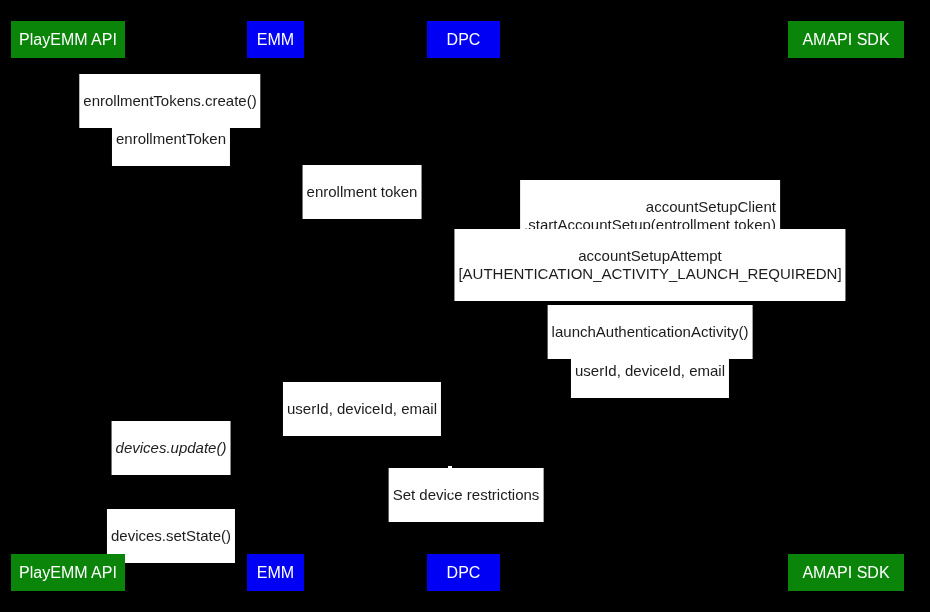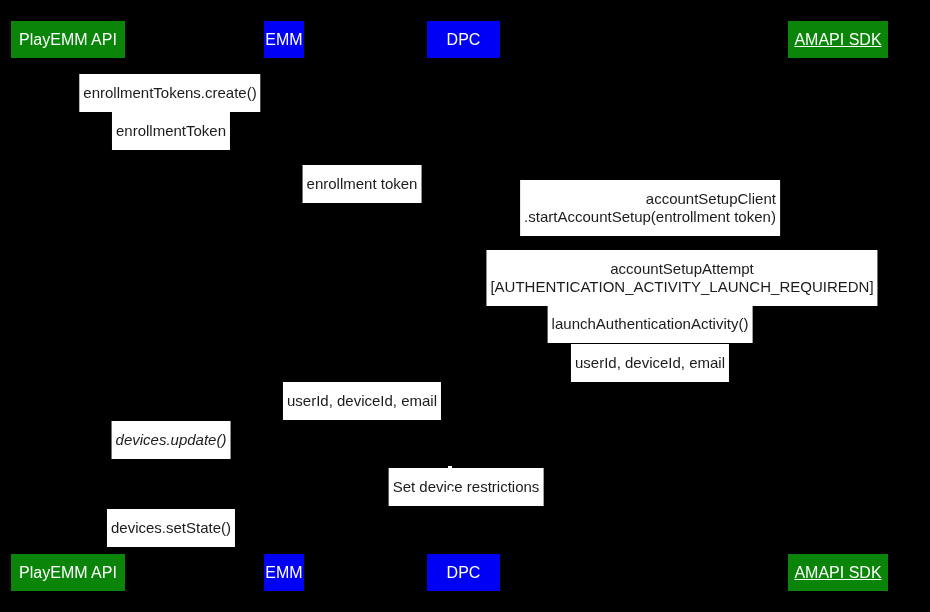--- a/index.html
+++ b/index.html
@@ -25,35 +25,35 @@
     font-size: 16px;
     box-sizing: border-box;
   }
   .msg {
     position: absolute;
     transform: translateX(-50%);
     background: #ffffff;
     color: #1c1c1c;
     font-size: 15px;
     line-height: 18px;
-    padding: 10px 4px;
+    padding: 18px 4px;
     white-space: pre-line;
     text-align: center;
   }
   .loop-mark {
     position: absolute;
     width: 4px;
     height: 3px;
     background: #ffffff;
   }
   
   .a-playemm { left: 11px;  width: 114px; }
-  .a-emm     { left: 264px; width: 40px;  }
+  .a-emm     { left: 247px; width: 57px;  }
   .a-dpc     { left: 427px; width: 73px;  }
-  .a-amapi   { left: 788px; width: 100px; text-decoration: underline; }
+  .a-amapi   { left: 788px; width: 116px; }
   .row-top    { top: 21px; }
   .row-bottom { top: 554px; }
 </style>
 </head>
 <body>
 
 <div id="diagram">
 
   <div class="actor a-playemm row-top" style="background-color: rgb(10, 133, 10);">
     <span>PlayEMM API</span>
@@ -66,21 +66,21 @@
   </div>
   <div class="actor a-amapi row-top" style="background-color: rgb(10, 133, 10);">
     <span>AMAPI SDK</span>
   </div>
 
   <div class="msg" style="left:170px; top:74px;">enrollmentTokens.create()</div>
   <div class="msg" style="left:171px; top:112px;">enrollmentToken</div>
   <div class="msg" style="left:362px; top:165px;">enrollment token</div>
   <div class="msg" style="left:650px; top:180px;text-align:right;">accountSetupClient
 .startAccountSetup(entrollment token)</div>
-  <div class="msg" style="left:650px; top:250px;margin-left:32px;">accountSetupAttempt
+  <div class="msg" style="left:650px; top:229px;">accountSetupAttempt
 [AUTHENTICATION_ACTIVITY_LAUNCH_REQUIREDN]</div>
   <div class="msg" style="left:650px; top:305px;">launchAuthenticationActivity()</div>
   <div class="msg" style="left:650px; top:344px;">userId, deviceId, email</div>
   <div class="msg" style="left:362px; top:382px;">userId, deviceId, email</div>
   <div class="msg" style="left:171px; top:421px;font-style:italic;">devices.update()</div>
   <div class="msg" style="left:450px; top:468px;margin-left:16px;">Set device restrictions</div>
   <div class="msg" style="left:171px; top:509px;">devices.setState()</div>
 
   <div class="loop-mark" style="left: 448px; top: 466px; background-color: rgb(255, 255, 255);"></div>
   <div class="loop-mark" style="left: 448px; top: 490px; background-color: rgb(255, 255, 255);"></div>

